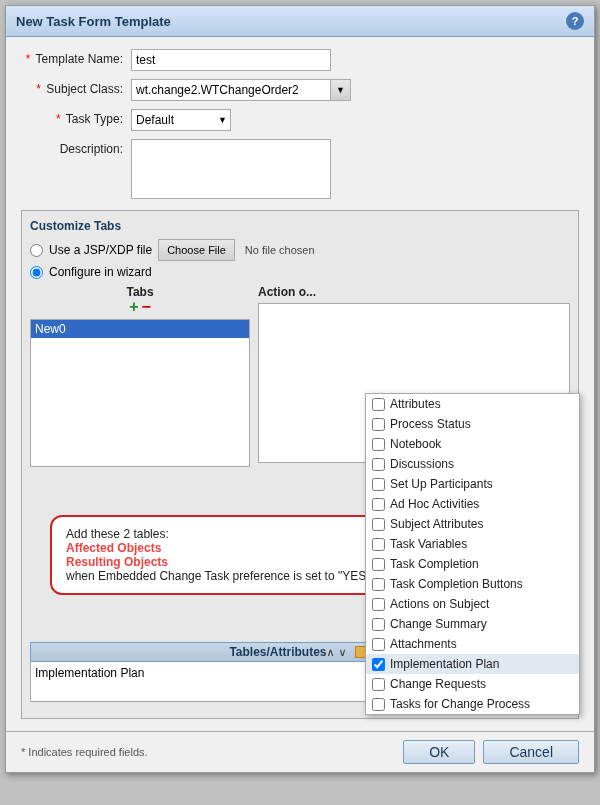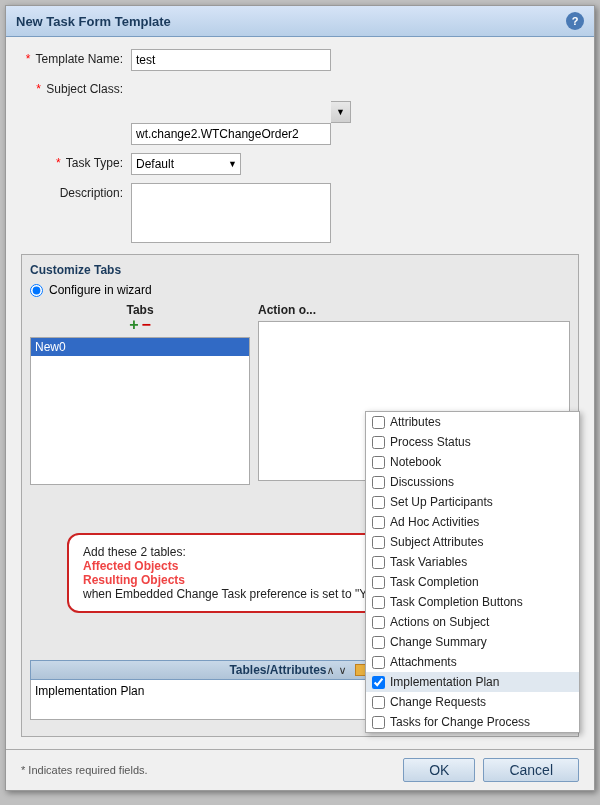--- a/index.html
+++ b/index.html
@@ -81,37 +81,36 @@
       display: flex;
       align-items: center;
     }
     .subject-class-input {
       width: 180px;
       height: 22px;
       border: 1px solid #aaa;
       padding: 2px 4px;
       font-size: 12px;
       background: white;
-      margin-top: 44px;
     }
     .dropdown-btn {
       width: 20px;
       height: 22px;
       border: 1px solid #aaa;
       background: linear-gradient(to bottom, #e8e8e8, #d0d0d0);
       cursor: pointer;
       display: flex;
       align-items: center;
       justify-content: center;
       font-size: 9px;
       margin-left: 0;
       border-left: none;
     }
     .task-type-select {
-      width: 110px;
+      width: 100px;
       height: 22px;
       border: 1px solid #aaa;
       padding: 2px 4px;
       font-size: 12px;
       background: white;
       appearance: none;
       -webkit-appearance: none;
     }
     .task-type-wrapper {
       position: relative;
@@ -296,21 +295,21 @@
       border-top: none;
       background: white;
       height: 40px;
       padding: 4px;
       font-size: 12px;
     }
     
     .callout {
       position: absolute;
       bottom: 115px;
-      left: 37px;
+      left: 20px;
       right: 20px;
       background: white;
       border: 2px solid #cc2222;
       border-radius: 12px;
       padding: 10px 14px;
       font-size: 12px;
       color: #222;
     }
     .callout::after {
       content: '';
@@ -406,20 +405,26 @@
     <div class="form-row">
       <div class="form-label">Description:</div>
       <div class="form-input">
         <textarea class="description-textarea" style=""></textarea>
       </div>
     </div>
 
     <div class="customize-tabs-section">
       <div class="section-title">Customize Tabs</div>
 
+      <div class="radio-row">
+        <input type="radio" name="tab-config" style="">
+        <span>Use a JSP/XDP file</span>
+        <button class="choose-file-btn">Choose File</button>
+        <span class="file-chosen-text">No file chosen</span>
+      </div>
 
       <div class="radio-row">
         <input type="radio" name="tab-config" checked="" style="">
         <span>Configure in wizard</span>
       </div>
 
       <div class="main-content-area">
         <div class="tabs-actions-row">
 
           <div class="tabs-panel">

